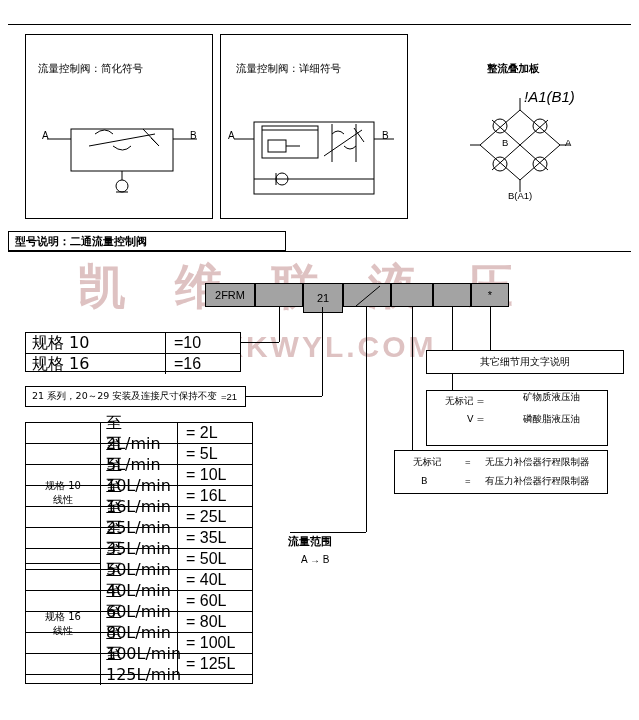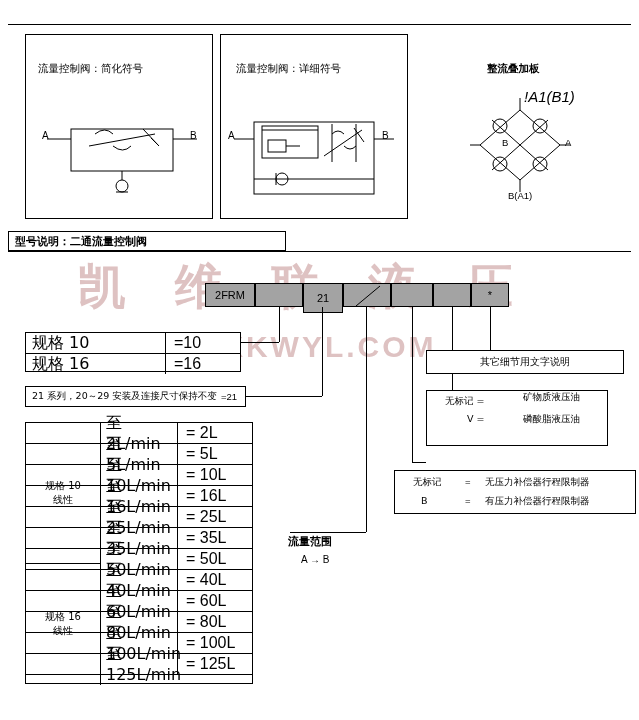--- a/index.html
+++ b/index.html
@@ -209,21 +209,21 @@
     <div style="position:relative;height:20px;">
       <span class="cn" style="position:absolute;left:18px;top:4px;font-size:9.5px;">无标记  =</span>
       <span class="cn" style="position:absolute;left:96px;top:0;font-size:9.5px;">矿物质液压油</span>
     </div>
     <div style="position:relative;height:20px;">
       <span class="cn" style="position:absolute;left:40px;top:2px;font-size:9.5px;">V       =</span>
       <span class="cn" style="position:absolute;left:96px;top:2px;font-size:9.5px;">磷酸脂液压油</span>
     </div>
   </div>
 
-  <div class="simple-box" style="left:394px;top:450px;width:242px;height:44px;display:block;margin-top:20px;">
+  <div class="simple-box" style="left:394px;top:450px;width:214px;height:44px;display:block;">
     <div style="position:relative;height:22px;">
       <span class="cn" style="position:absolute;left:18px;top:5px;font-size:9.5px;">无标记</span>
       <span style="position:absolute;left:70px;top:5px;font-size:9.5px;">=</span>
       <span class="cn" style="position:absolute;left:90px;top:5px;font-size:9.5px;">无压力补偿器行程限制器</span>
     </div>
     <div style="position:relative;height:22px;">
       <span class="cn" style="position:absolute;left:26px;top:2px;font-size:9.5px;">B</span>
       <span style="position:absolute;left:70px;top:2px;font-size:9.5px;">=</span>
       <span class="cn" style="position:absolute;left:90px;top:2px;font-size:9.5px;">有压力补偿器行程限制器</span>
     </div>

